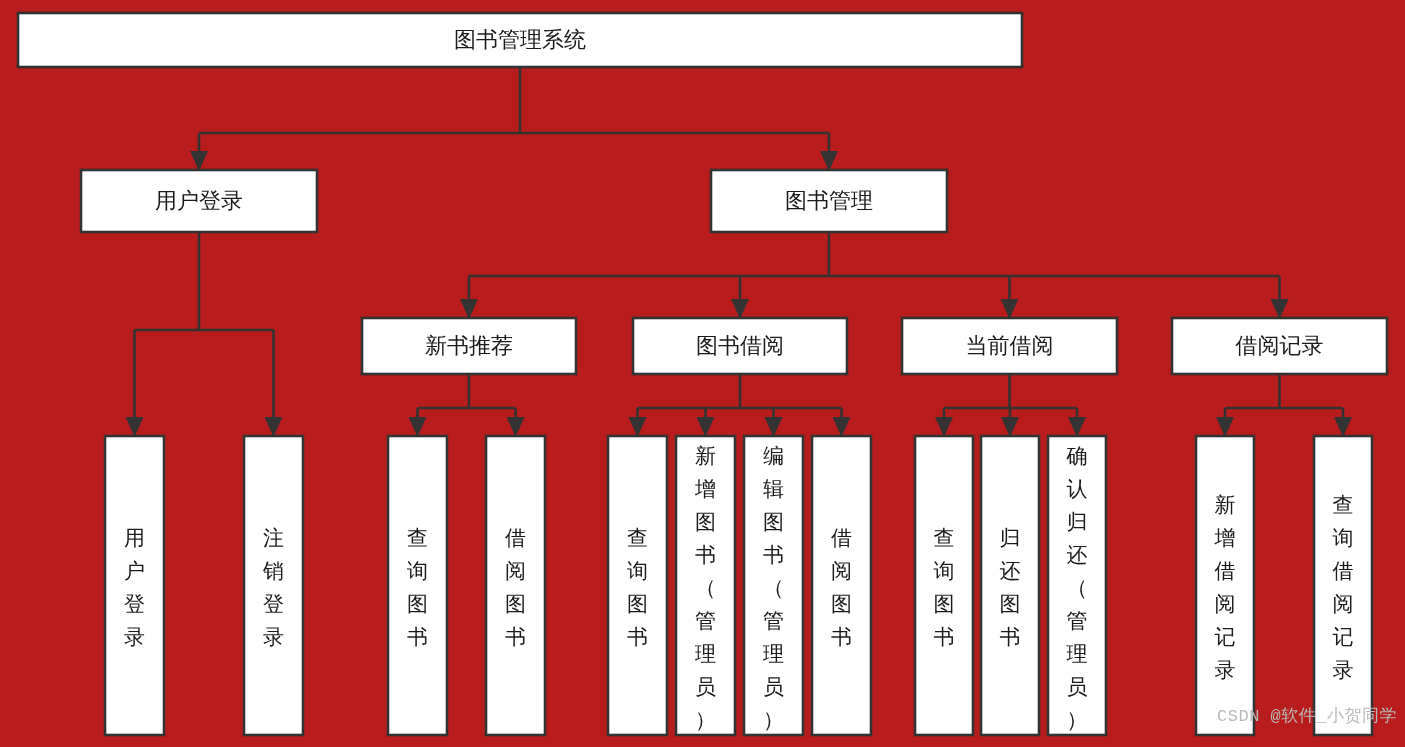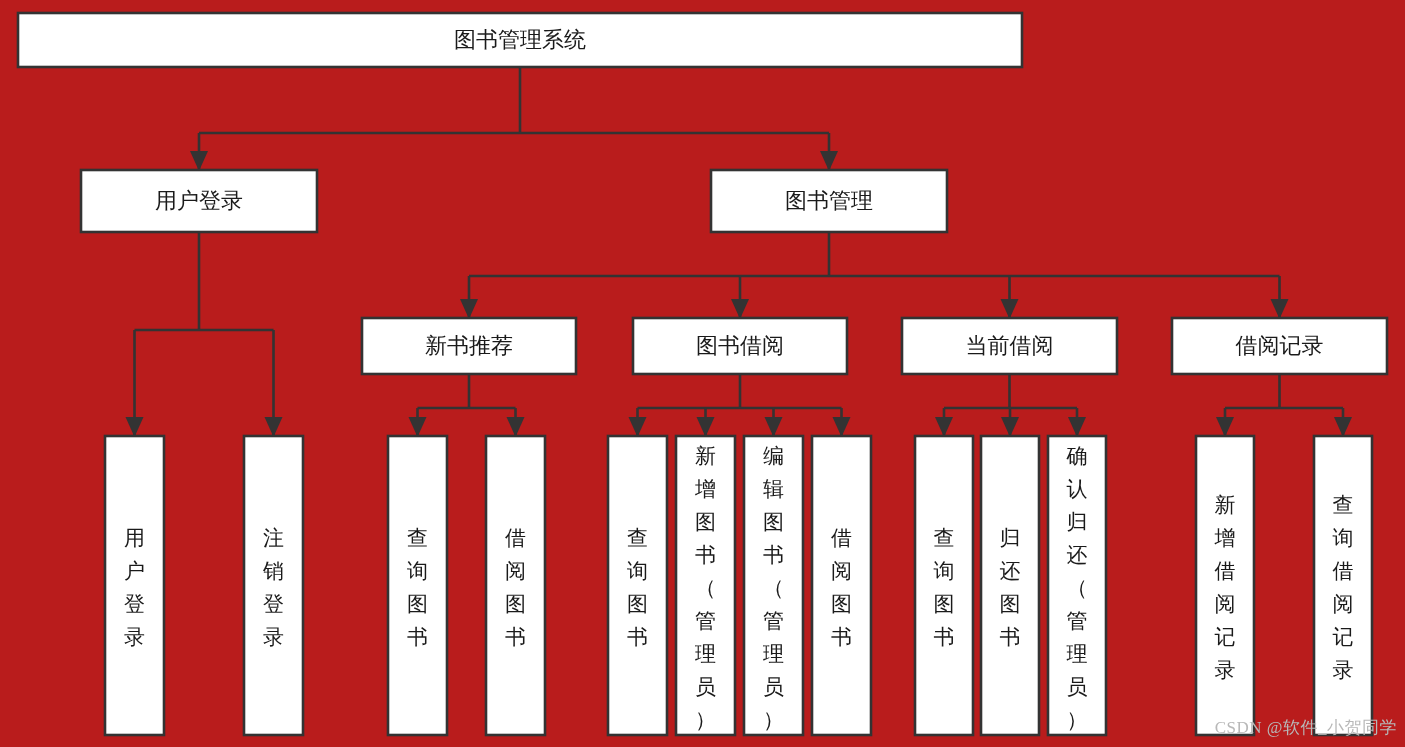--- a/index.html
+++ b/index.html
@@ -52,22 +52,22 @@
   }
   .node-label-v {
     fill: #1a1a1a;
     font-family: "DejaVu Sans", "Liberation Sans", sans-serif;
     font-size: 21px;
     text-anchor: middle;
   }
   .watermark-text {
     position: absolute;
     right: 8px;
-    bottom: 8px;
-    font-family: Liberation Serif, serif;
+    bottom: 20px;
+    font-family: Liberation Mono, monospace;
     font-size: 17px;
     color: #b8b8b8;
     letter-spacing: 0.5px;
     white-space: nowrap;
     user-select: none;
   }
 </style>
 </head>
 <body>
 

